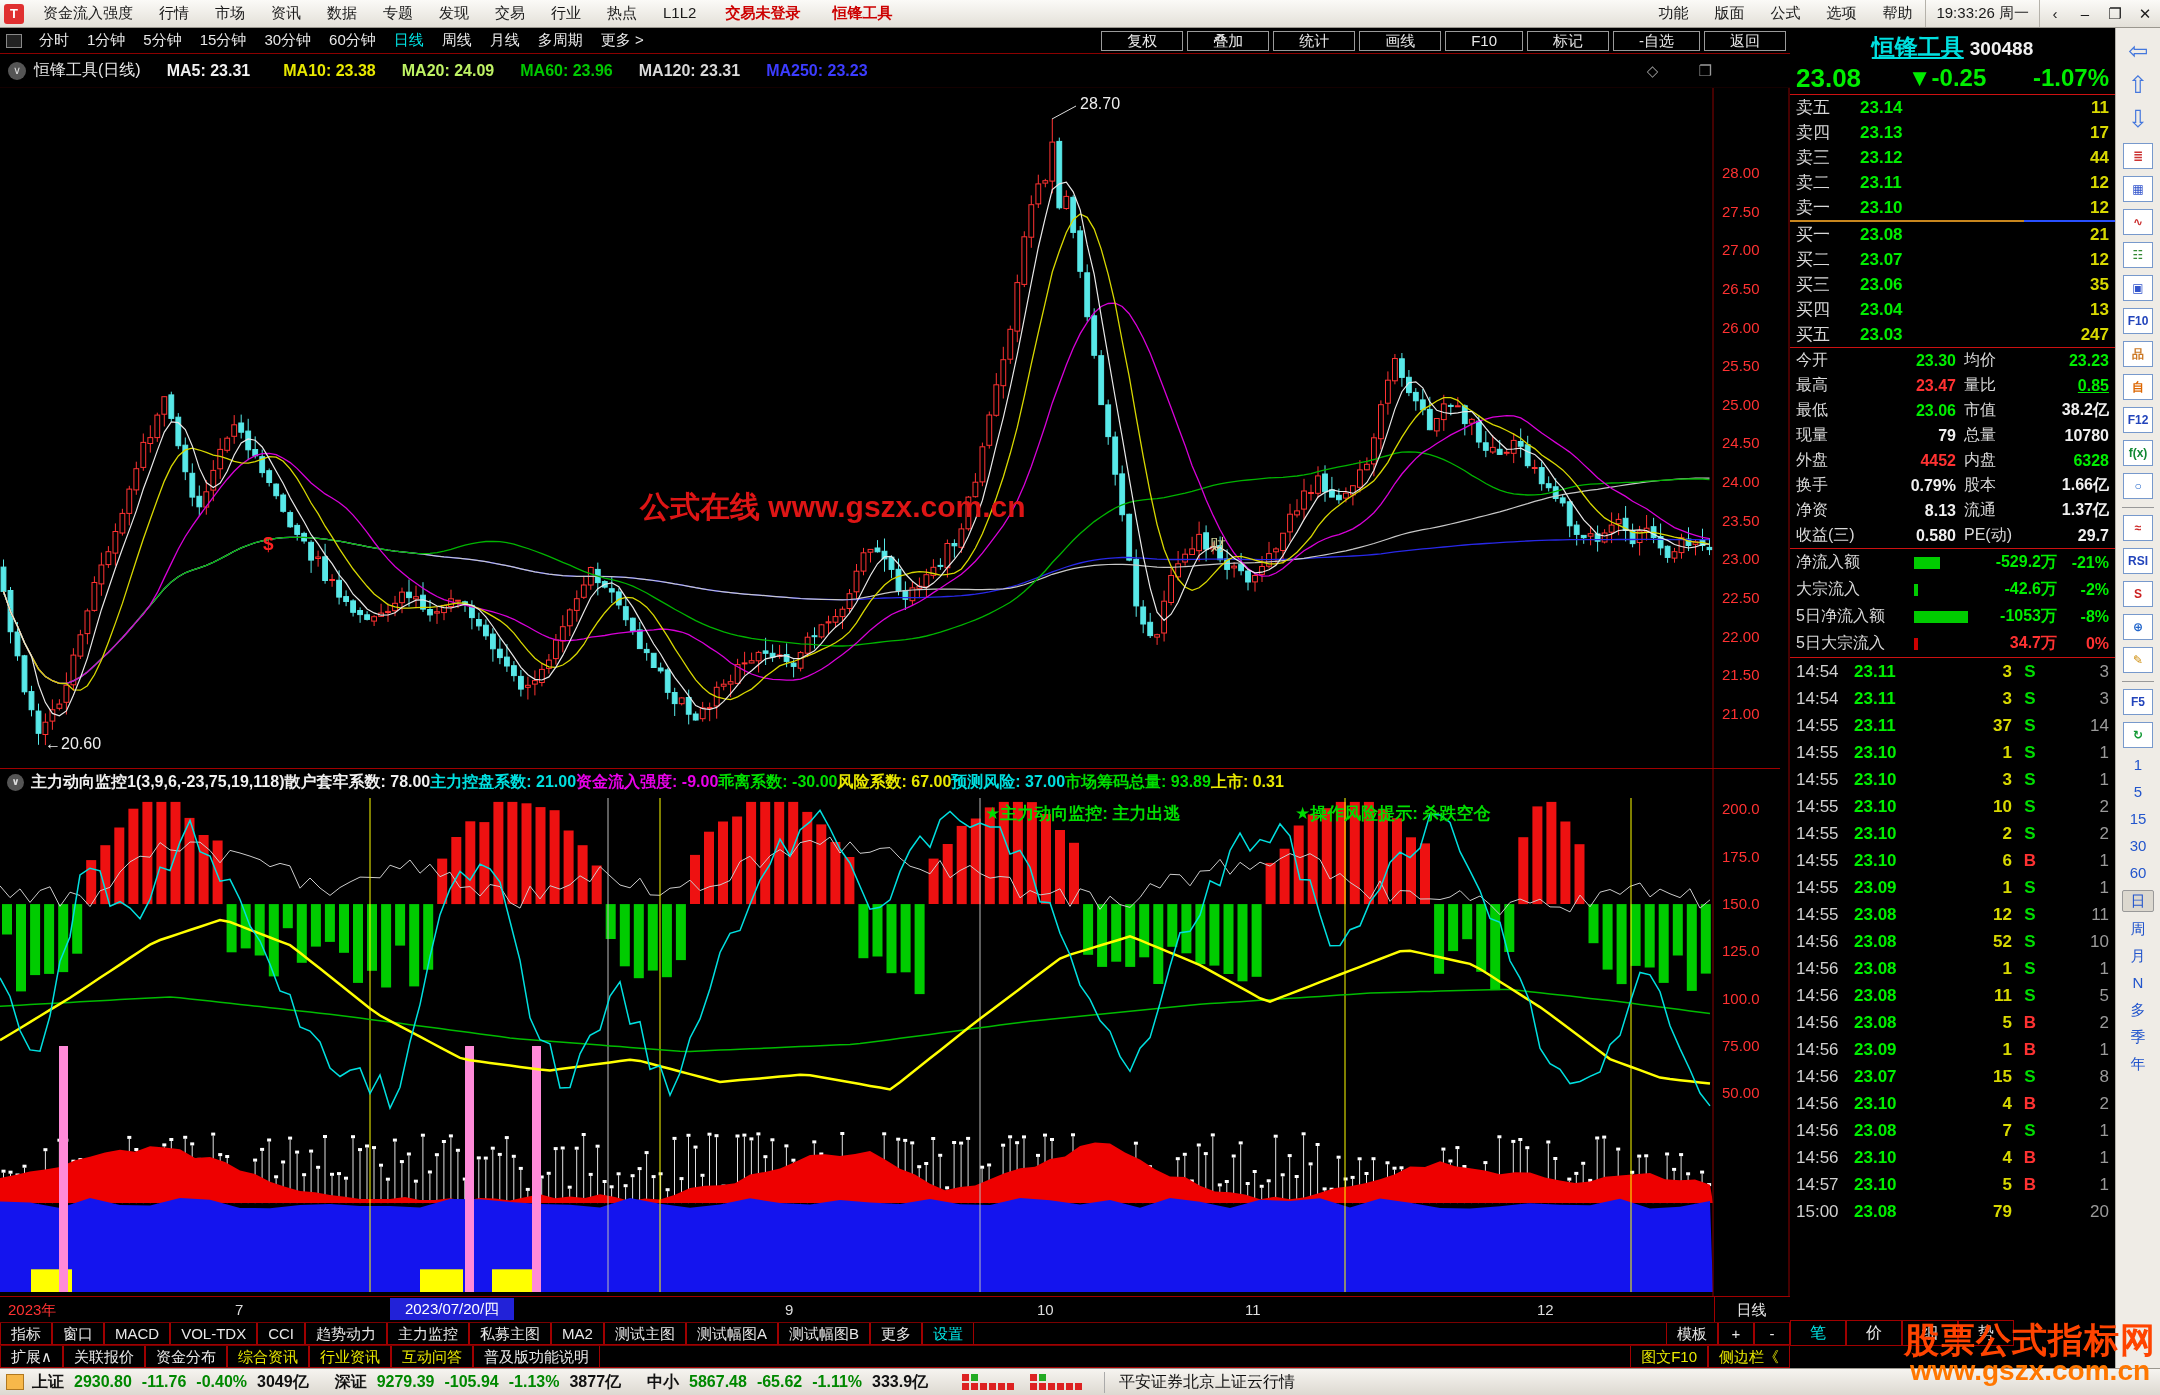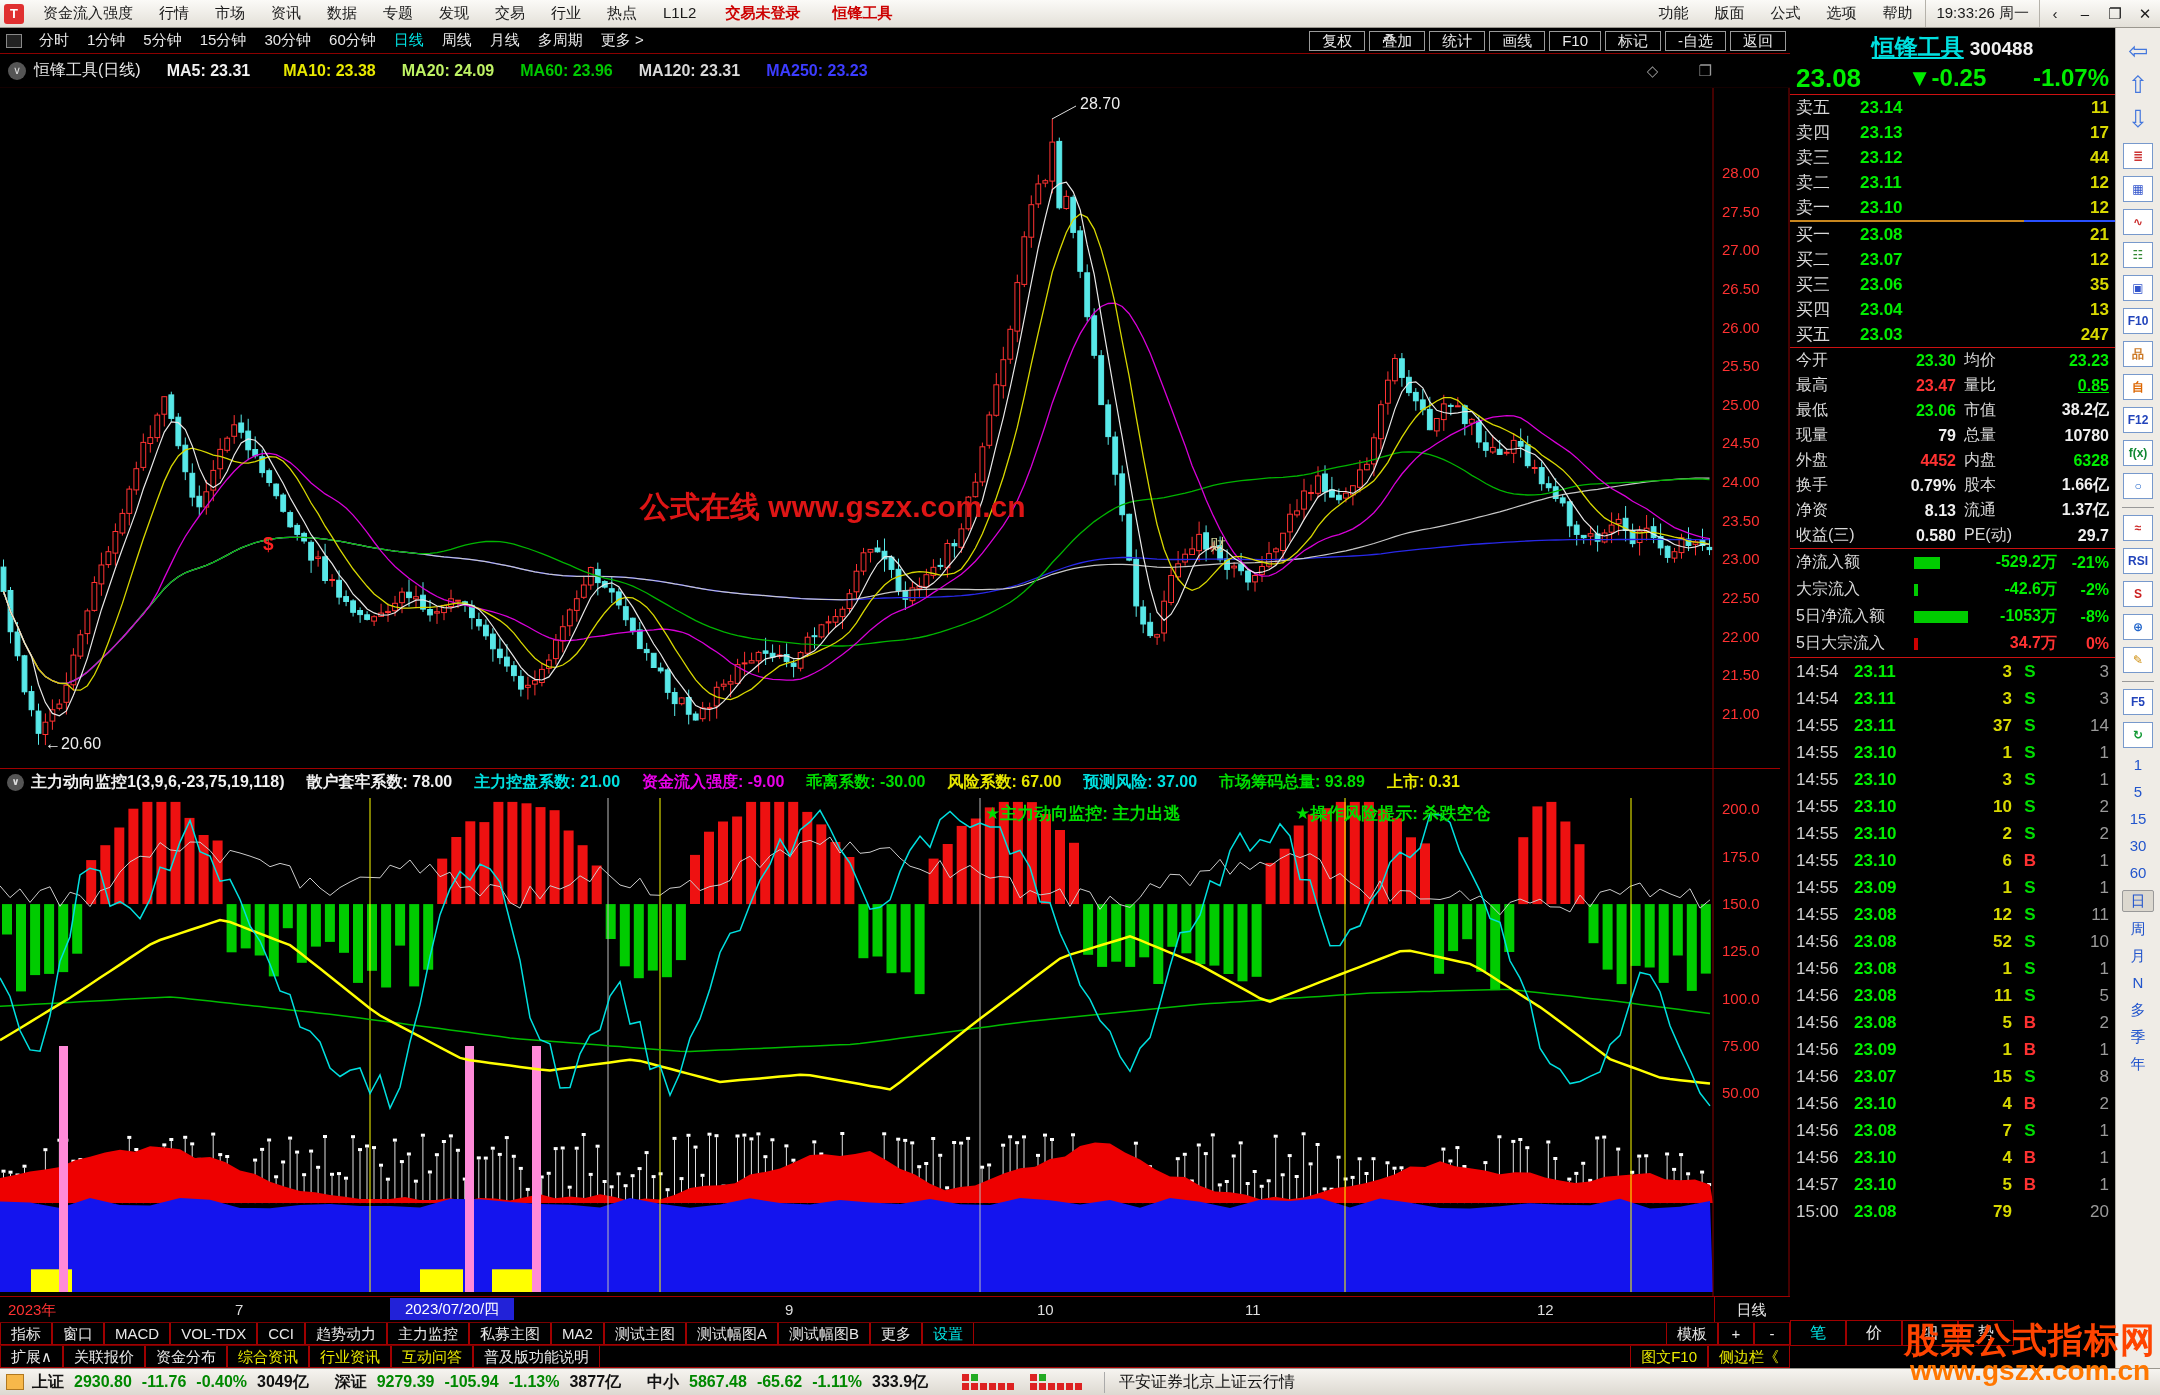--- a/index.html
+++ b/index.html
@@ -16,36 +16,36 @@
 #menubar .clock{padding:0 10px;border-left:1px solid #b5b2aa;border-right:1px solid #b5b2aa;height:100%;
   display:flex;align-items:center}
 #menubar .winbtn{width:30px;text-align:center;font-size:15px;cursor:default}
 
 #toolbar{left:0;top:28px;width:1790px;height:26px;background:#000;border-bottom:1px solid #8b0000;
   display:flex;align-items:center;font-size:15px;color:#e8e8e8}
 #toolbar .ticon{width:16px;height:14px;border:1px solid #888;margin:0 8px 0 6px;background:#222}
 #toolbar .period{padding:0 9px;white-space:nowrap}
 #toolbar .period.active{color:#00e5e5}
 #toolbar .spacer{flex:1}
-#toolbar .tbtn{border:1px solid #9a9a9a;padding:0 12px;margin-right:4px;height:20px;line-height:18px;
+#toolbar .tbtn{border:1px solid #9a9a9a;padding:0 25px;margin-right:4px;height:20px;line-height:18px;
   white-space:nowrap}
 
 #ma-header{left:0;top:54px;width:1790px;height:34px;background:#000;display:flex;align-items:center;
   font-size:16px;color:#e8e8e8;border-bottom:1px solid #140000}
 #ma-header .collapse{width:18px;height:18px;border-radius:50%;background:#555;color:#ddd;font-size:11px;
   text-align:center;line-height:17px;margin:0 8px}
 #ma-header .ma{margin-right:26px;white-space:nowrap;font-weight:bold}
 #ma-header .corner{margin-left:auto;color:#999;font-size:15px;padding-right:60px;letter-spacing:18px}
 #main-svg{left:0;top:88px}
 #ind-svg{left:0;top:768px}
 #ind-header{left:0;top:768px;width:1780px;height:28px;display:flex;align-items:center;font-size:16px;
   font-weight:bold;border-top:1px solid #a00000}
 #ind-header .collapse{width:17px;height:17px;border-radius:50%;background:#555;color:#ddd;font-size:10px;
   text-align:center;line-height:16px;margin:0 7px}
-#ind-header .p{margin-right:22px;white-space:nowrap}
+#ind-header .p{white-space:nowrap}
 .ind-alert{position:absolute;font-size:17px;font-weight:bold;color:#00dd00;white-space:nowrap}
 
 #date-axis{left:0;top:1296px;width:1790px;height:26px;background:#000;border-top:1px solid #a00000;
   font-size:15px;color:#ddd}
 #date-axis .yr{position:absolute;left:8px;top:4px;color:#ff3232}
 #date-axis .mon{position:absolute;top:4px}
 #date-axis .sel{position:absolute;left:390px;top:1px;width:124px;height:22px;background:#2222d8;
   color:#fff;text-align:center;line-height:22px}
 #date-axis .plabel{position:absolute;left:1714px;top:0;width:74px;height:25px;border-left:1px solid #a00000;
   text-align:center;line-height:25px;color:#e8e8e8}

